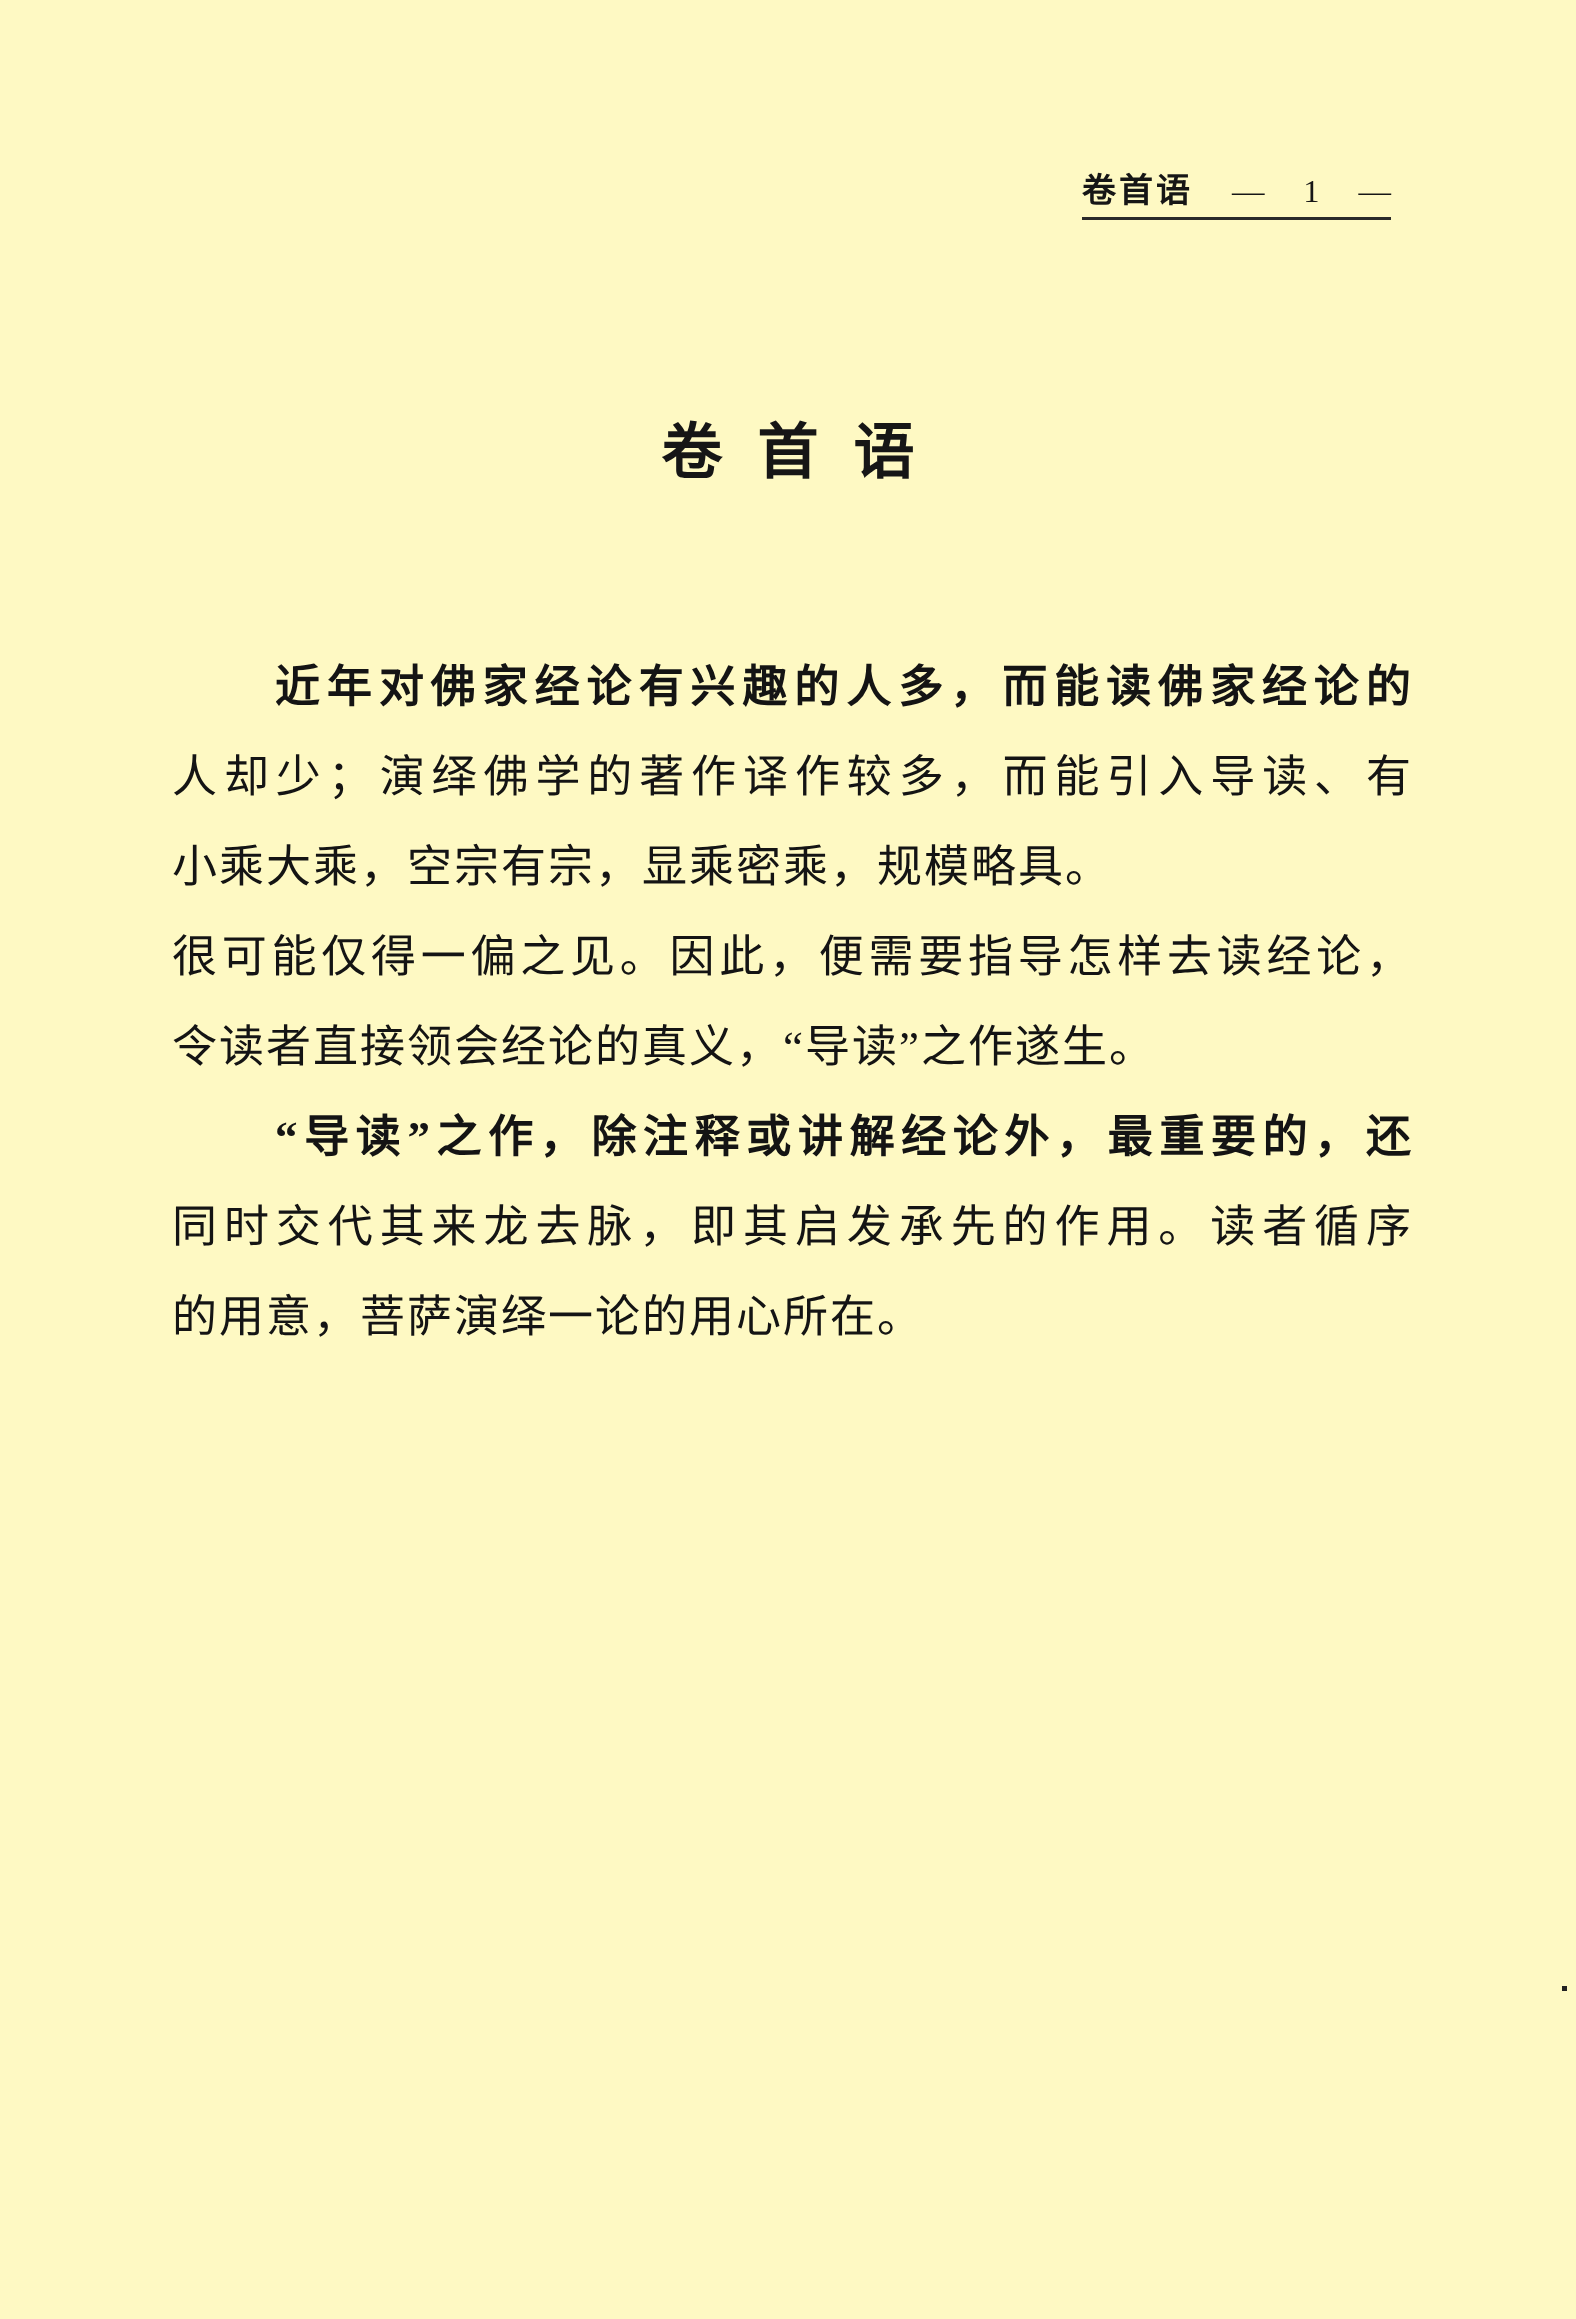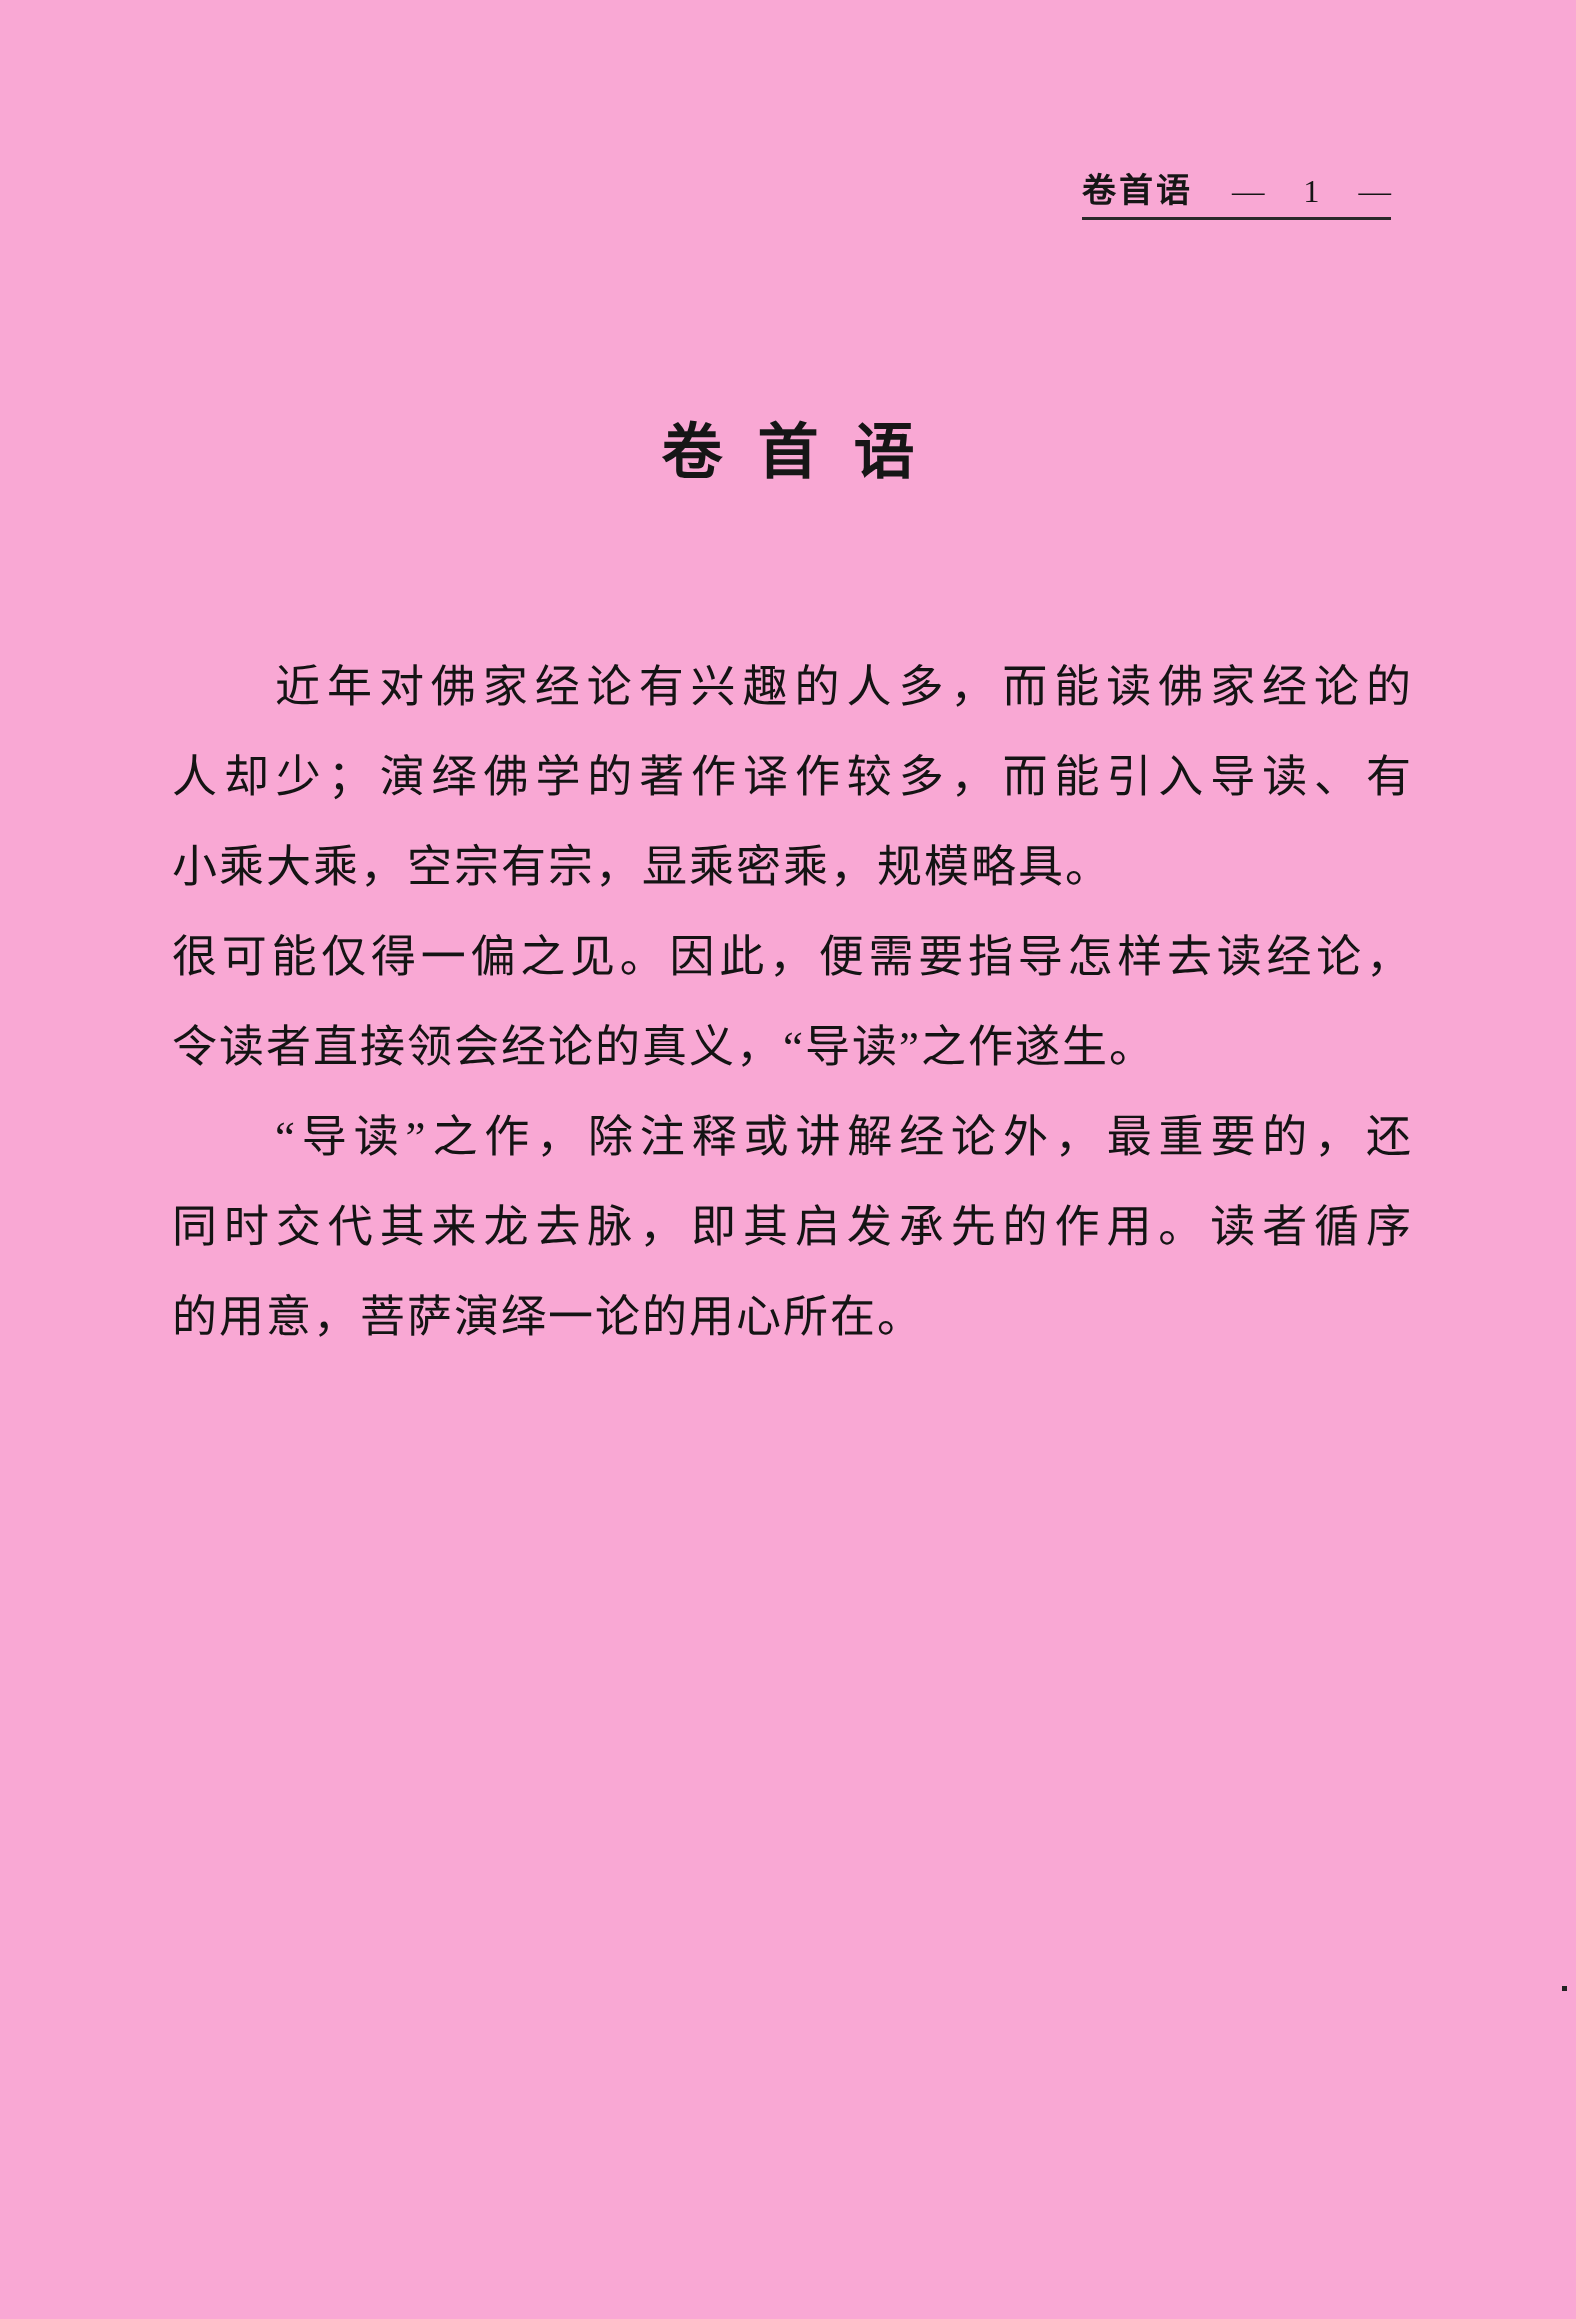--- a/index.html
+++ b/index.html
@@ -4,21 +4,21 @@
 <style>
   html, body {
     margin: 0;
     padding: 0;
     background: #ffffff;
   }
   .page {
     position: relative;
     width: 1576px;
     height: 2320px;
-    background: #f9a8d4;
+    background: #fef9c3;
     color: #161616;
     font-family: "Liberation Serif", serif;
     overflow: hidden;
   }
 
   
   .header {
     position: absolute;
     top: 173px;
     left: 1082px;
@@ -71,20 +71,21 @@
     white-space: nowrap;
     text-align: justify;
     text-justify: inter-character;
   }
   .line.just {
     text-align-last: justify;
     white-space: normal;
   }
   .line.indent {
     padding-left: 103px;
+    font-weight: bold;
   }
   .line.end {
     text-align-last: left;
   }
 
   
   .speck {
     position: absolute;
     top: 1986px;
     left: 1562px;

